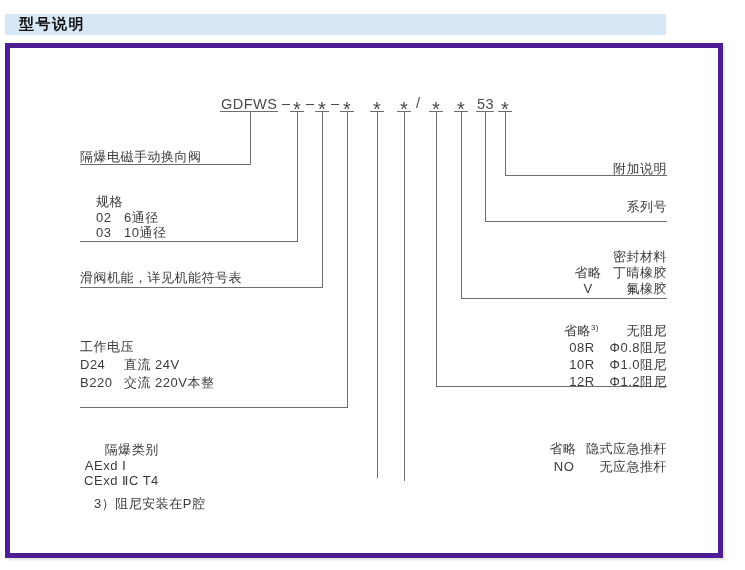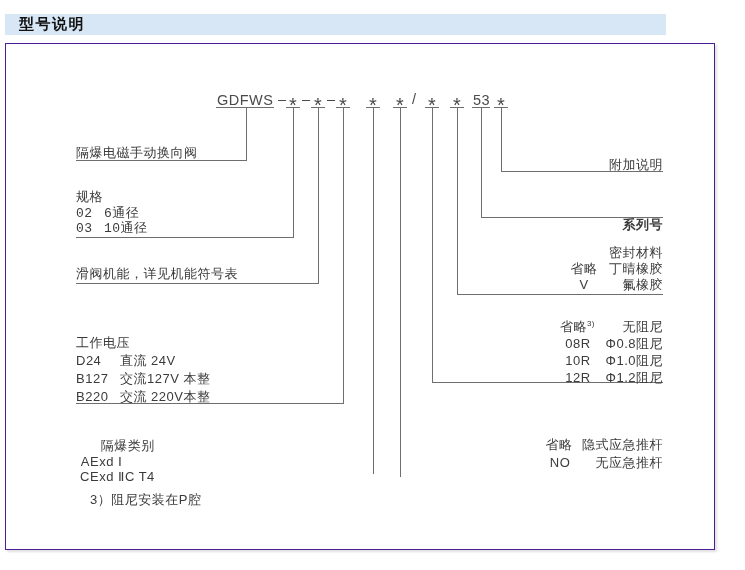--- a/index.html
+++ b/index.html
@@ -4,21 +4,21 @@
 <style>
   html,body{margin:0;padding:0;background:#ffffff;}
   .page{position:relative;width:745px;height:570px;background:#fff;overflow:hidden;
         font-family:"Liberation Sans","DejaVu Sans",sans-serif;color:#3b3b3b;}
   
   .hdr{position:absolute;left:5px;top:14px;width:661px;height:21px;background:#d8e7f5;
        display:flex;align-items:center;}
   .hdr .t{font-size:15px;font-weight:bold;color:#111;letter-spacing:1.5px;padding-left:14px;}
   
   .box{position:absolute;left:5px;top:43px;width:708px;height:505px;background:#fff;
-       border:1px solid #4c1d95;box-shadow:2px 2px 2px rgba(0,0,0,0.12);}
+       border:5px solid #4c1d95;box-shadow:2px 2px 2px rgba(0,0,0,0.12);}
   .box svg{position:absolute;left:0;top:0;}
   
   .tok{position:absolute;line-height:1;color:#4a4a4a;white-space:nowrap;}
   .tok.l{font-size:14.5px;letter-spacing:0.5px;}
   .tok.s{font-size:20px;}
   .tok.d{font-size:14.5px;}
   
   .txt{position:absolute;font-size:13px;color:#3b3b3b;white-space:nowrap;letter-spacing:0.5px;}
   .lh15{line-height:15.5px;} .lh16{line-height:16px;} .lh17{line-height:17px;} .lh18{line-height:18px;}
   .lrow{display:flex;}
@@ -82,43 +82,39 @@
     <span class="tok s" style="left:363px;top:51px;">*</span>
     <span class="tok s" style="left:390px;top:51px;">*</span>
     <span class="tok d" style="left:406px;top:48px;">/</span>
     <span class="tok s" style="left:422px;top:51px;">*</span>
     <span class="tok s" style="left:447px;top:51px;">*</span>
     <span class="tok l" style="left:467px;top:49px;">53</span>
     <span class="tok s" style="left:491px;top:51px;">*</span>
 
     <div class="txt" style="left:70px;top:100px;">隔爆电磁手动换向阀</div>
 
-    <div class="txt lh15 spec" style="left:70px;top:146px;font-family:Liberation Mono, monospace;">
+    <div class="txt lh15 spec" style="left:86px;top:146px;">
       <div>规格</div>
       <div class="lrow">
         <span class="code">02</span>
         <span>6通径</span>
       </div>
       <div class="lrow">
         <span class="code">03</span>
         <span>10通径</span>
       </div>
     </div>
 
     <div class="txt" style="left:70px;top:221px;text-align:right;">滑阀机能，详见机能符号表</div>
 
     <div class="txt lh18 volt" style="left:70px;top:290px;">
       <div>工作电压</div>
       <div class="lrow">
         <span class="code">D24</span>
         <span>直流 24V</span>
-      </div>
-      <div class="lrow">
-        <span class="code">B127</span>
-        <span>交流127V 本整</span>
       </div>
       <div class="lrow">
         <span class="code">B220</span>
         <span>交流 220V本整</span>
       </div>
     </div>
 
     <div class="txt lh15 expf" style="left:56px;top:394px;text-align:right;">
       <div>隔爆类别</div>
       <div class="lrow">
@@ -128,21 +124,21 @@
       <div class="lrow">
         <span class="code">C</span>
         <span>Exd ⅡC T4</span>
       </div>
     </div>
 
     <div class="txt" style="left:84px;top:447px;">3）阻尼安装在P腔</div>
 
     <div class="txt rblk" style="top:112px;">附加说明</div>
 
-    <div class="txt rblk" style="top:172px;font-weight:bold;">系列号</div>
+    <div class="txt rblk" style="top:150px;">系列号</div>
 
     <div class="txt lh16 rblk seal" style="top:201px;">
       <div class="rrow">
         <span class="rdesc">密封材料</span>
       </div>
       <div class="rrow">
         <span class="rcode">省略</span>
         <span class="rdesc">丁晴橡胶</span>
       </div>
       <div class="rrow">

